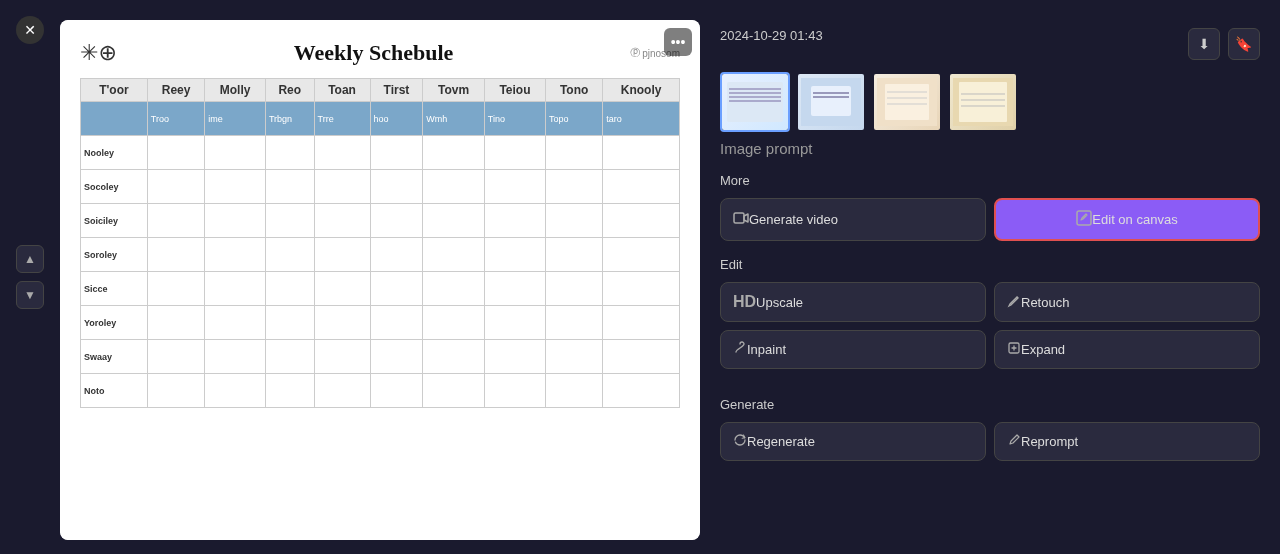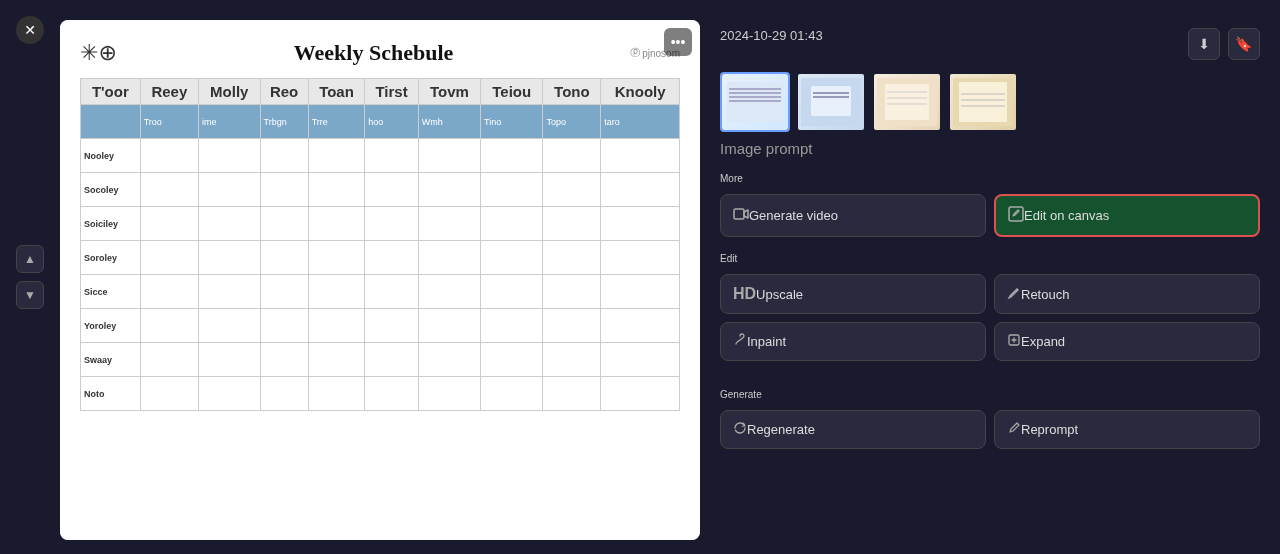--- a/index.html
+++ b/index.html
@@ -135,21 +135,21 @@
       width: 100%;
       border-collapse: collapse;
       font-size: 10px;
     }
     .schedule-table th {
       background: #e8e8e8;
       border: 1px solid #ccc;
       padding: 4px 3px;
       text-align: center;
       font-weight: 600;
-      font-size: 15px;
+      font-size: 12px;
       color: #333;
     }
     .schedule-table td {
       border: 1px solid #ccc;
       padding: 4px 3px;
       height: 34px;
       font-size: 9px;
       color: #333;
     }
     .schedule-table .highlight-row td {
@@ -236,21 +236,21 @@
     .thumb-4 { background: linear-gradient(135deg, #f0e8d0 0%, #e0d0a8 100%); }
 
     .image-prompt-label {
       font-size: 15px;
       color: #999;
       margin-bottom: 16px;
     }
 
     
     .section-label {
-      font-size: 10px;
+      font-size: 13px;
       color: #ccc;
       margin-bottom: 10px;
       font-weight: 500;
     }
     .buttons-grid {
       display: grid;
       grid-template-columns: 1fr 1fr;
       gap: 8px;
       margin-bottom: 16px;
     }
@@ -262,21 +262,22 @@
       padding: 10px 12px;
       cursor: pointer;
       display: flex;
       align-items: center;
       gap: 0;
       font-size: 13px;
       font-weight: 500;
     }
     .action-btn.highlighted {
       border: 2px solid #e05050;
-      background: #14532d;
+      background: #8b5cf6;
+      justify-content: center;
     }
     .btn-icon {
       font-size: 14px;
       color: #aaa;
     }
 
     
     .edit-section { margin-bottom: 12px; }
     .generate-section { }
   </style>

